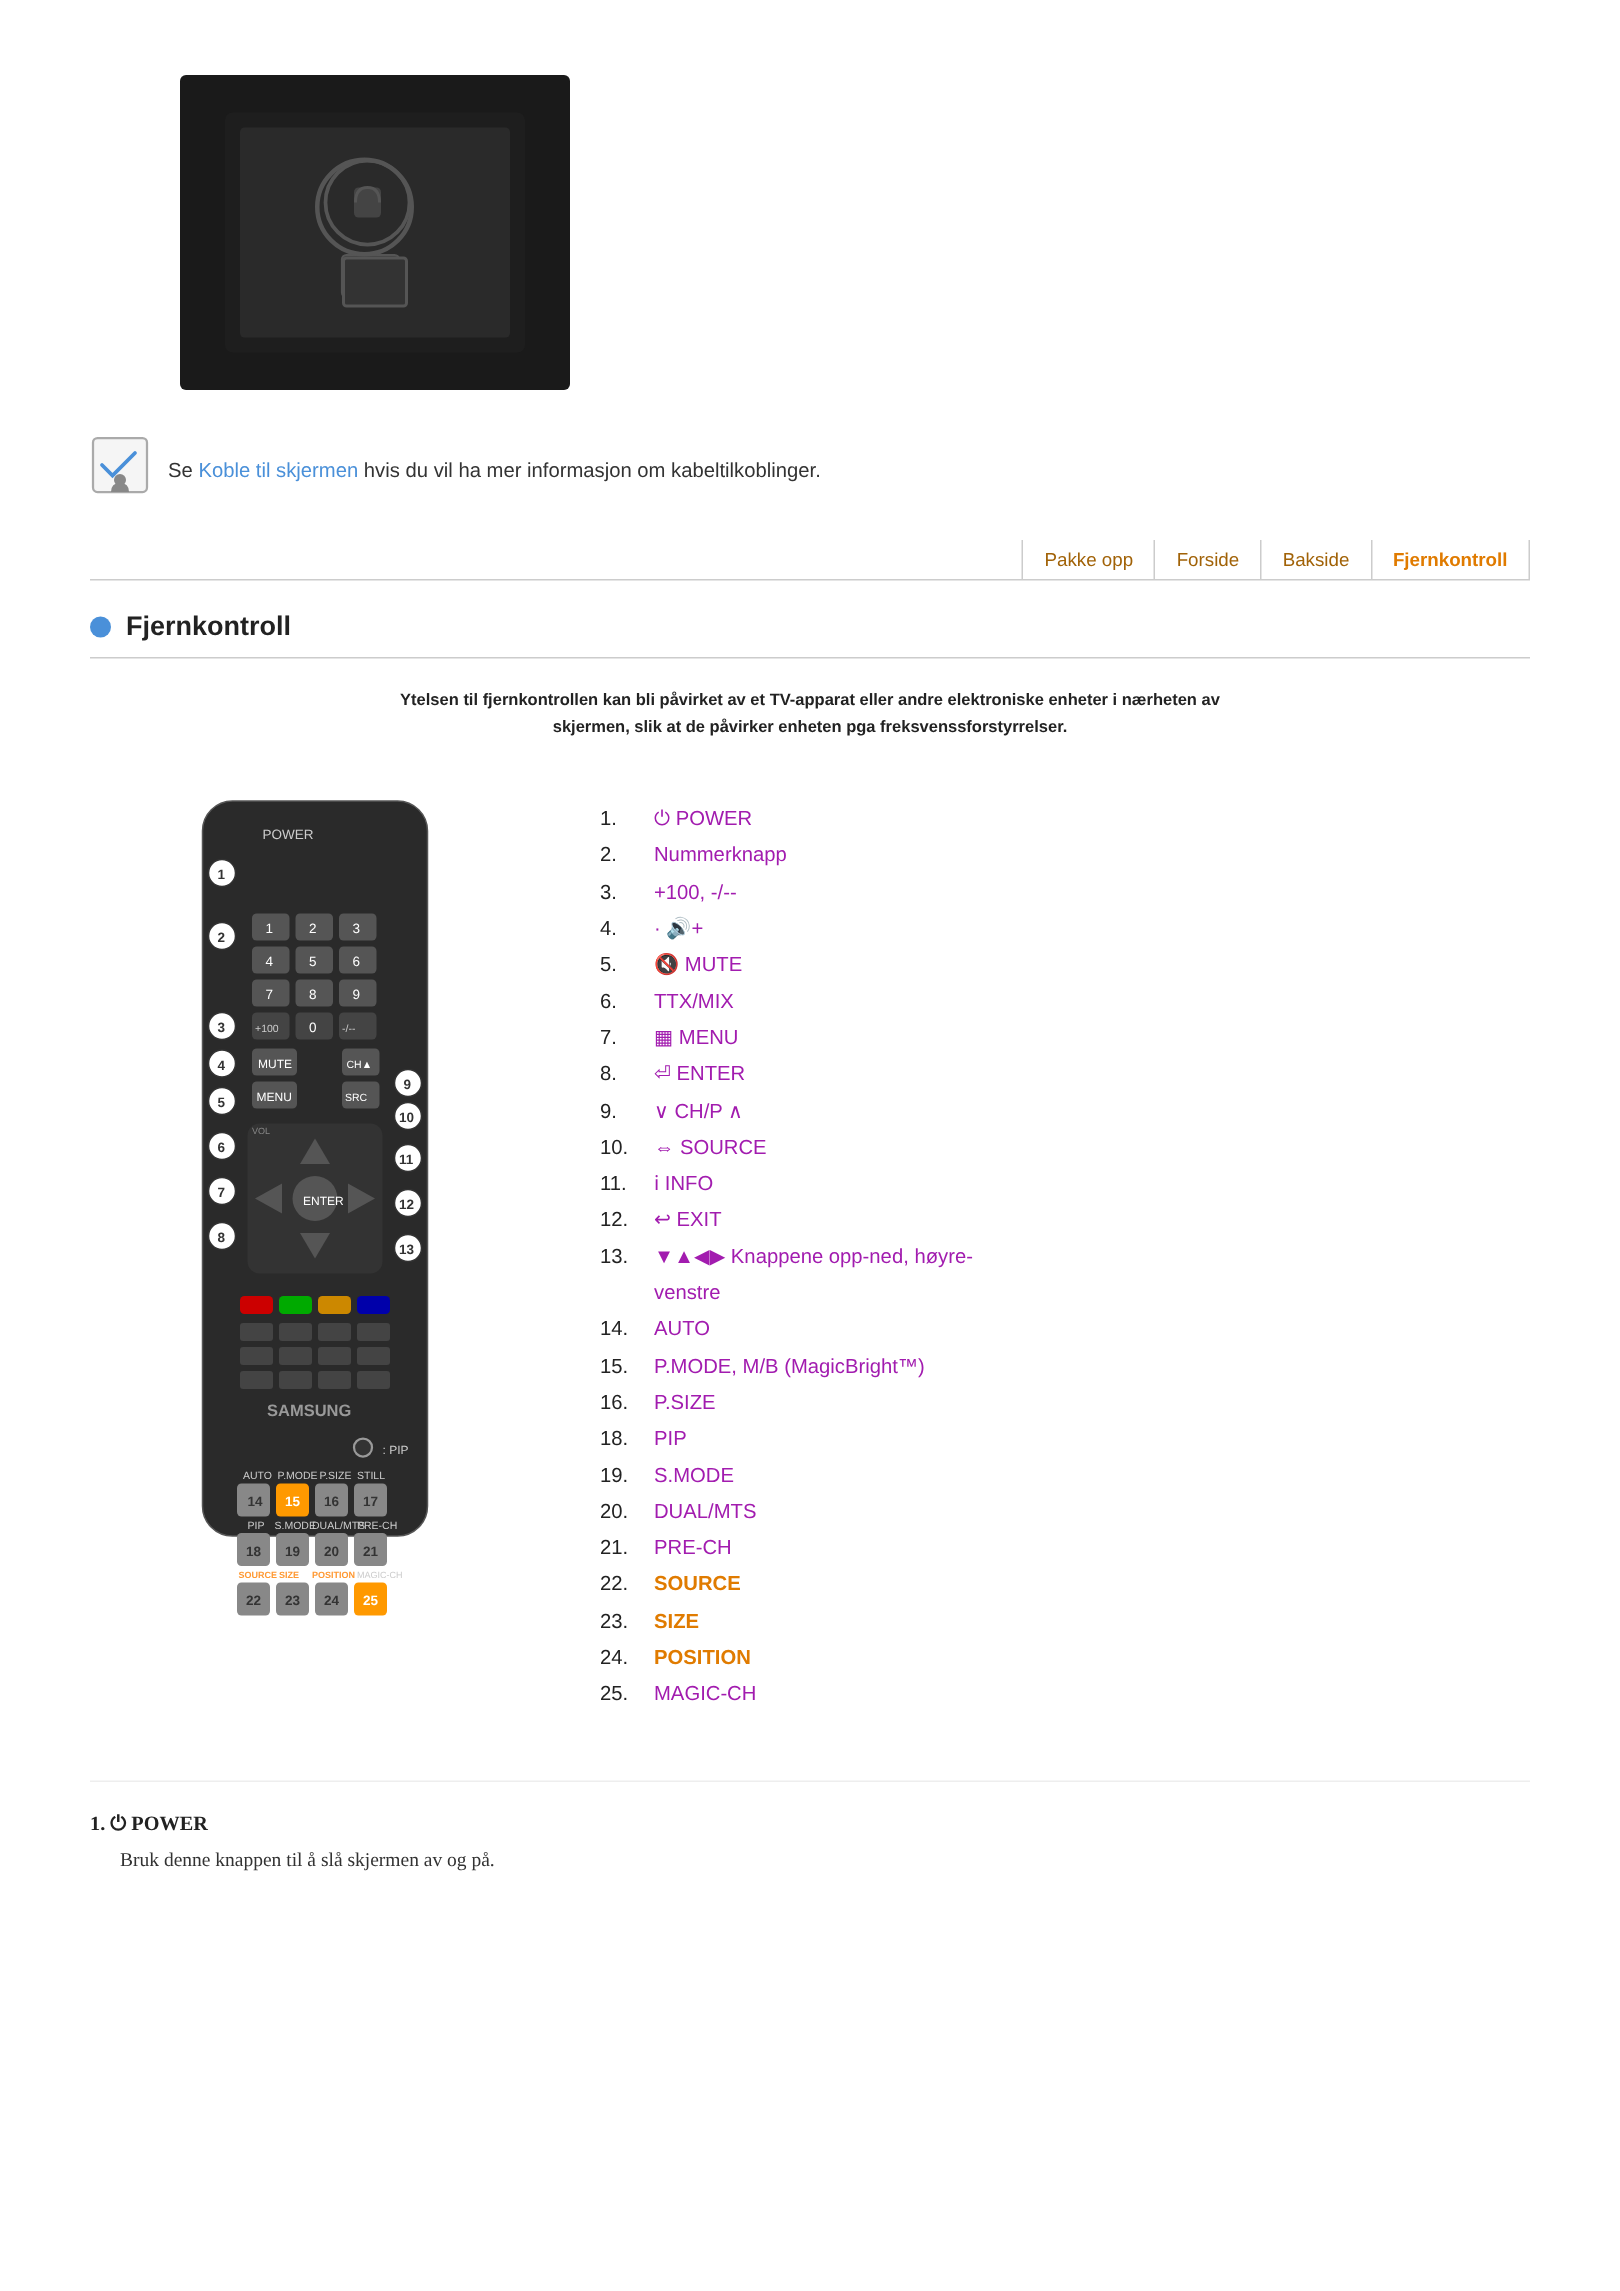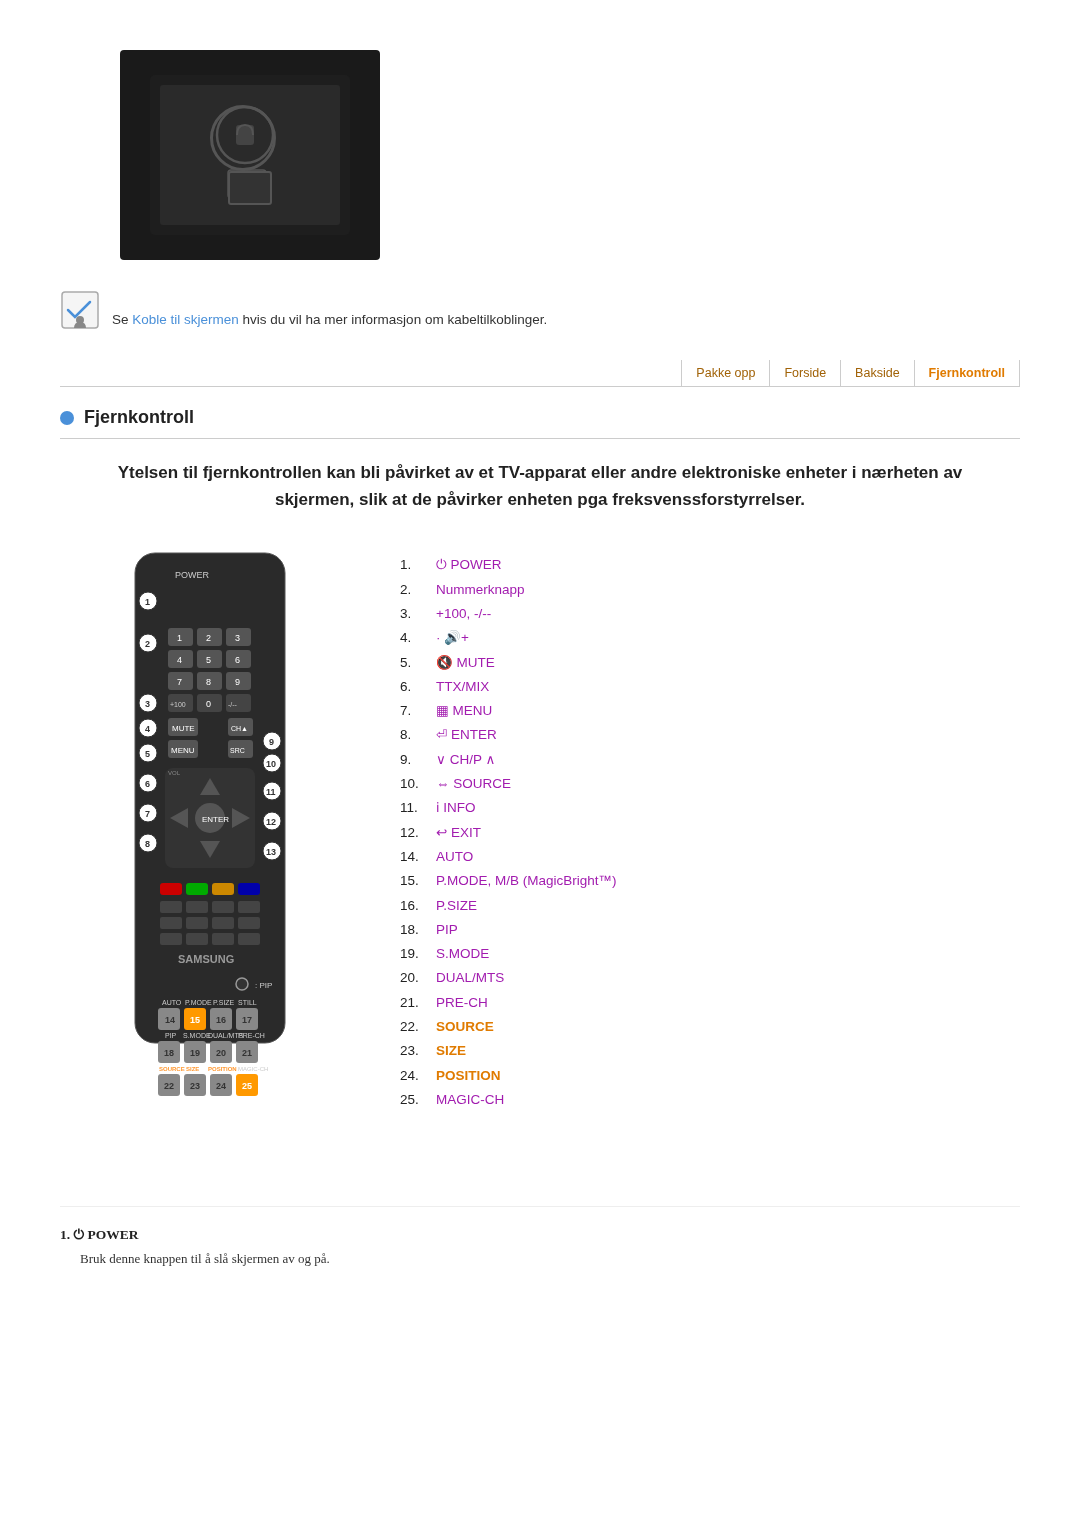--- a/index.html
+++ b/index.html
@@ -46,21 +46,21 @@
       border: 2px solid #555;
       border-radius: 3px;
       position: absolute;
       bottom: 55px;
       left: 108px;
     }
 
     
     .notice-area {
       display: flex;
-      align-items: flex-end;
+      align-items: center;
       gap: 12px;
       margin: 20px 0 30px 0;
     }
     .notice-icon {
       width: 40px;
       height: 40px;
       flex-shrink: 0;
     }
     .notice-text {
       font-size: 13.5px;
@@ -121,21 +121,21 @@
     .divider {
       border: none;
       border-top: 1px solid #ccc;
       margin: 10px 0 20px 0;
     }
 
     
     .warning-text {
       text-align: center;
       font-weight: bold;
-      font-size: 17px;
+      font-size: 11px;
       line-height: 1.6;
       color: #222;
       margin-bottom: 30px;
     }
 
     
     .remote-section {
       display: flex;
       gap: 40px;
       align-items: flex-start;
@@ -471,20 +471,24 @@
         </li>
         <li>
           <span class="num">11.</span>
           <span class="label">ℹ INFO</span>
         </li>
         <li>
           <span class="num">12.</span>
           <span class="label">↩ EXIT</span>
         </li>
         <li>
+          <span class="num">13.</span>
+          <span class="label multiline">▼▲◀▶ Knappene opp-ned, høyre-<br>venstre</span>
+        </li>
+        <li>
           <span class="num">14.</span>
           <span class="label">AUTO</span>
         </li>
         <li>
           <span class="num">15.</span>
           <span class="label">P.MODE, M/B (MagicBright™)</span>
         </li>
         <li>
           <span class="num">16.</span>
           <span class="label">P.SIZE</span>

